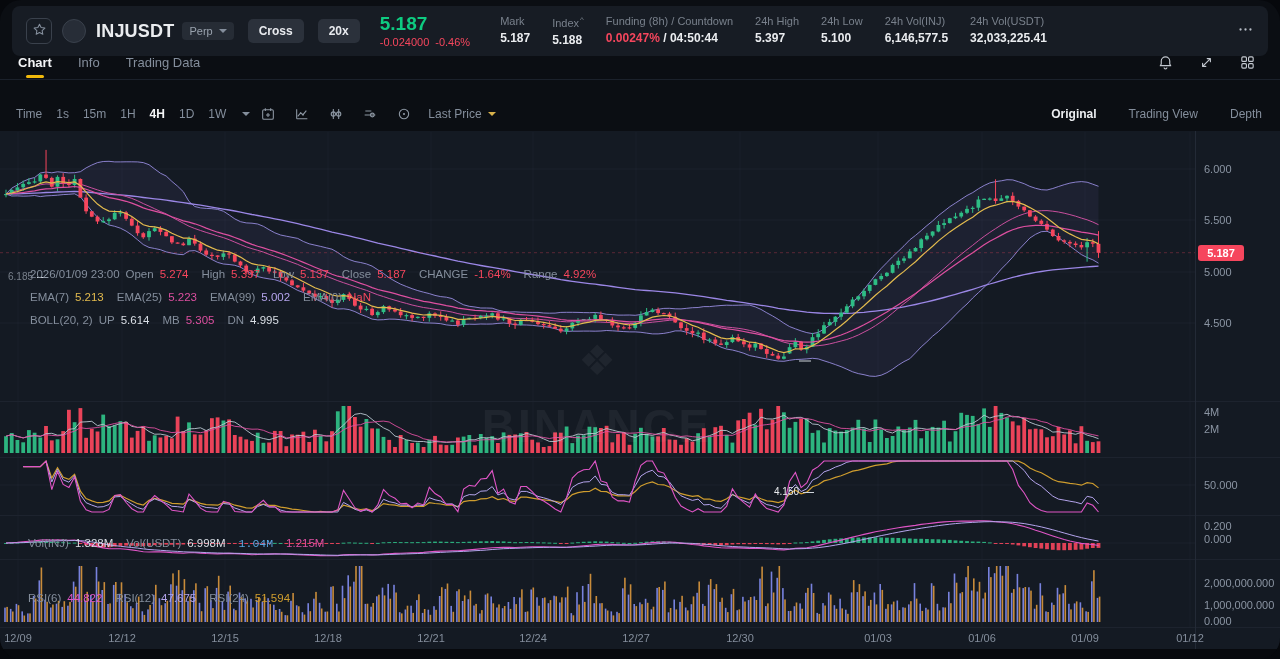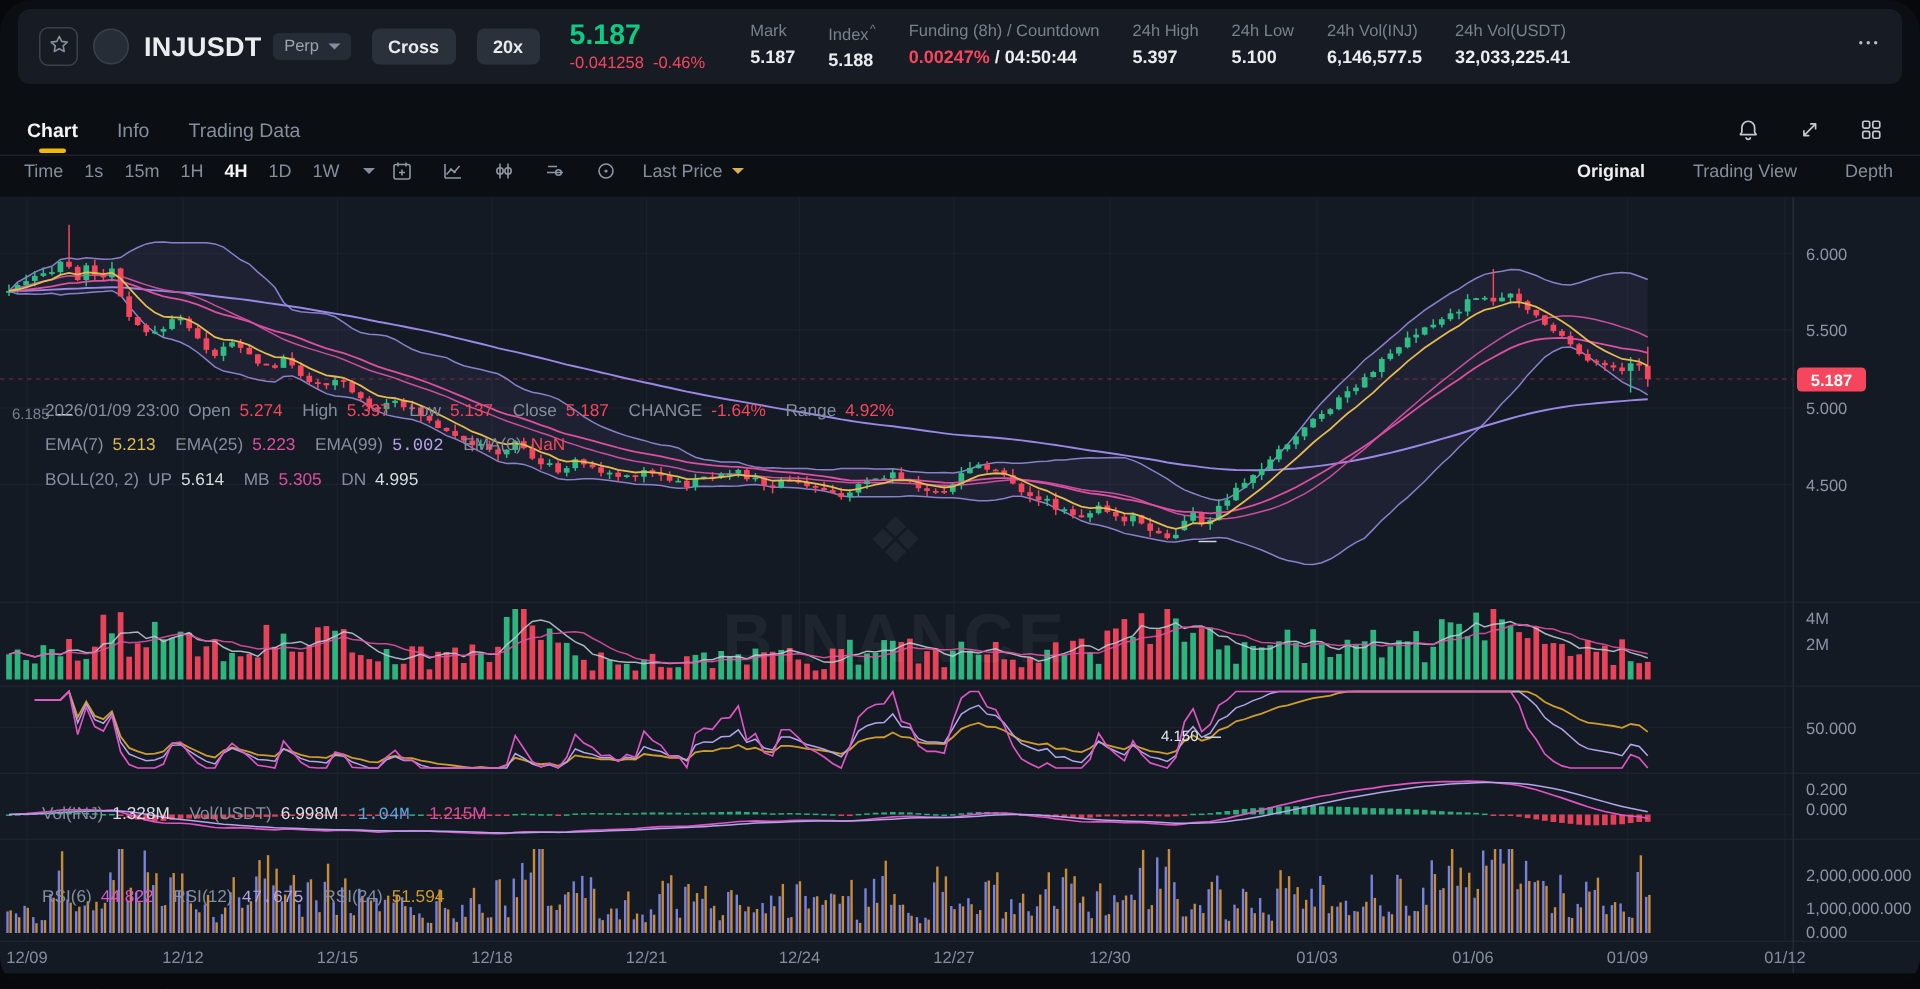--- a/index.html
+++ b/index.html
@@ -22,21 +22,21 @@
   .price-sub{font-size:11px;color:#f6465d;white-space:nowrap;margin-top:1px;}
   .price-sub span{margin-right:6px;}
   .stats{display:flex;gap:22px;margin-left:24px;}
   .stat .lb{font-size:11px;color:#79818c;margin-bottom:4px;white-space:nowrap;}
   .stat .vl{font-size:12px;font-weight:700;color:#eaecef;white-space:nowrap;}
   .stat .sup{font-size:8px;color:#79818c;vertical-align:super;margin-left:1px;}
   .c-funding{color:#f6465d;}
   .more{margin-left:auto;color:#b7bdc6;cursor:pointer;display:flex;align-items:center;}
 
   
-  .row2{position:absolute;top:70px;left:0;right:0;height:34px;display:flex;align-items:center;
+  .row2{position:absolute;top:46px;left:0;right:0;height:34px;display:flex;align-items:center;
         padding:0 18px;border-bottom:1px solid #1b212b;}
   .tab{font-size:13px;color:#848e9c;margin-right:26px;position:relative;cursor:pointer;padding:8px 0;}
   .tab.active{color:#f4f5f7;font-weight:700;}
   .tab.active:after{content:"";position:absolute;left:50%;transform:translateX(-50%);bottom:0;
         width:18px;height:3px;border-radius:2px;background:#f0b90b;}
   .row2-icons{margin-left:auto;display:flex;gap:24px;color:#c3c8d0;align-items:center;padding-right:6px;}
   .row2-icons span{cursor:pointer;display:flex;}
 
   
   .row3{position:absolute;top:97px;left:0;right:0;height:33px;display:flex;align-items:center;
@@ -55,21 +55,21 @@
   .vt.active{color:#eceef1;font-weight:700;}
 
   
   .chart{position:absolute;top:131px;left:0;width:1280px;height:518px;background:#141a23;}
   .chart svg{position:absolute;left:0;top:0;}
   svg text{font-family:"Liberation Sans","DejaVu Sans",sans-serif;}
   .legend{position:absolute;white-space:nowrap;font-size:11.5px;z-index:5;pointer-events:none;}
   .legend .tk{margin-right:13px;}
   .legend .tk.c-lbl{margin-right:6px;}
   .c-lbl{color:#848e9c;} .c-white{color:#d9dee5;} .c-red{color:#f6465d;}
-  .c-yellow{color:#e3bb4e;} .c-pink{color:#dd4fa0;} .c-purple{color:#b4a4ec;font-family:Liberation Mono, monospace;} .c-magenta{color:#df55c6;}
+  .c-yellow{color:#e3bb4e;} .c-pink{color:#dd4fa0;} .c-purple{color:#b4a4ec;} .c-magenta{color:#df55c6;}
   .c-gold{color:#cf9d2e;} .c-blue{color:#58a6e0;font-family:Liberation Mono, monospace;}
   .ann-high{position:absolute;left:8px;top:140px;font-size:10px;color:#79818c;z-index:4;}
   .ann-low{position:absolute;left:774px;top:355px;font-size:10px;color:#e8eaee;z-index:4;}
   .dash{display:inline-block;width:11px;border-top:1px solid #cfd5dc;vertical-align:middle;margin-left:4px;}
   .wm-center{position:absolute;left:597px;top:263px;transform:translate(-50%,-50%);display:flex;gap:14px;
              align-items:center;color:rgba(255,255,255,0.05);font-size:46px;font-weight:700;letter-spacing:3px;z-index:1;flex-direction:column;}
   .wm-center .lg{font-size:42px;letter-spacing:0;}
   .bottom-strip{position:absolute;left:0;right:0;top:649px;height:10px;background:#07090d;}
 </style>
 </head>
@@ -87,21 +87,21 @@
     <div class="sym">INJUSDT</div>
     <div class="perp">
       <span>Perp</span>
       <span class="caret"></span>
     </div>
     <button class="pill">Cross</button>
     <button class="pill">20x</button>
     <div class="pricebox">
       <div class="price-main">5.187</div>
       <div class="price-sub">
-        <span>-0.041258</span><span>-0.46%</span>
+        <span>-0.024000</span><span>-0.46%</span>
       </div>
     </div>
     <div class="stats" id="stats">
         <div class="stat">
           <div class="lb">Mark</div>
           <div class="vl">5.187</div>
         </div>
         <div class="stat">
           <div class="lb">Index<span class="sup">^</span></div>
           <div class="vl">5.188</div>

